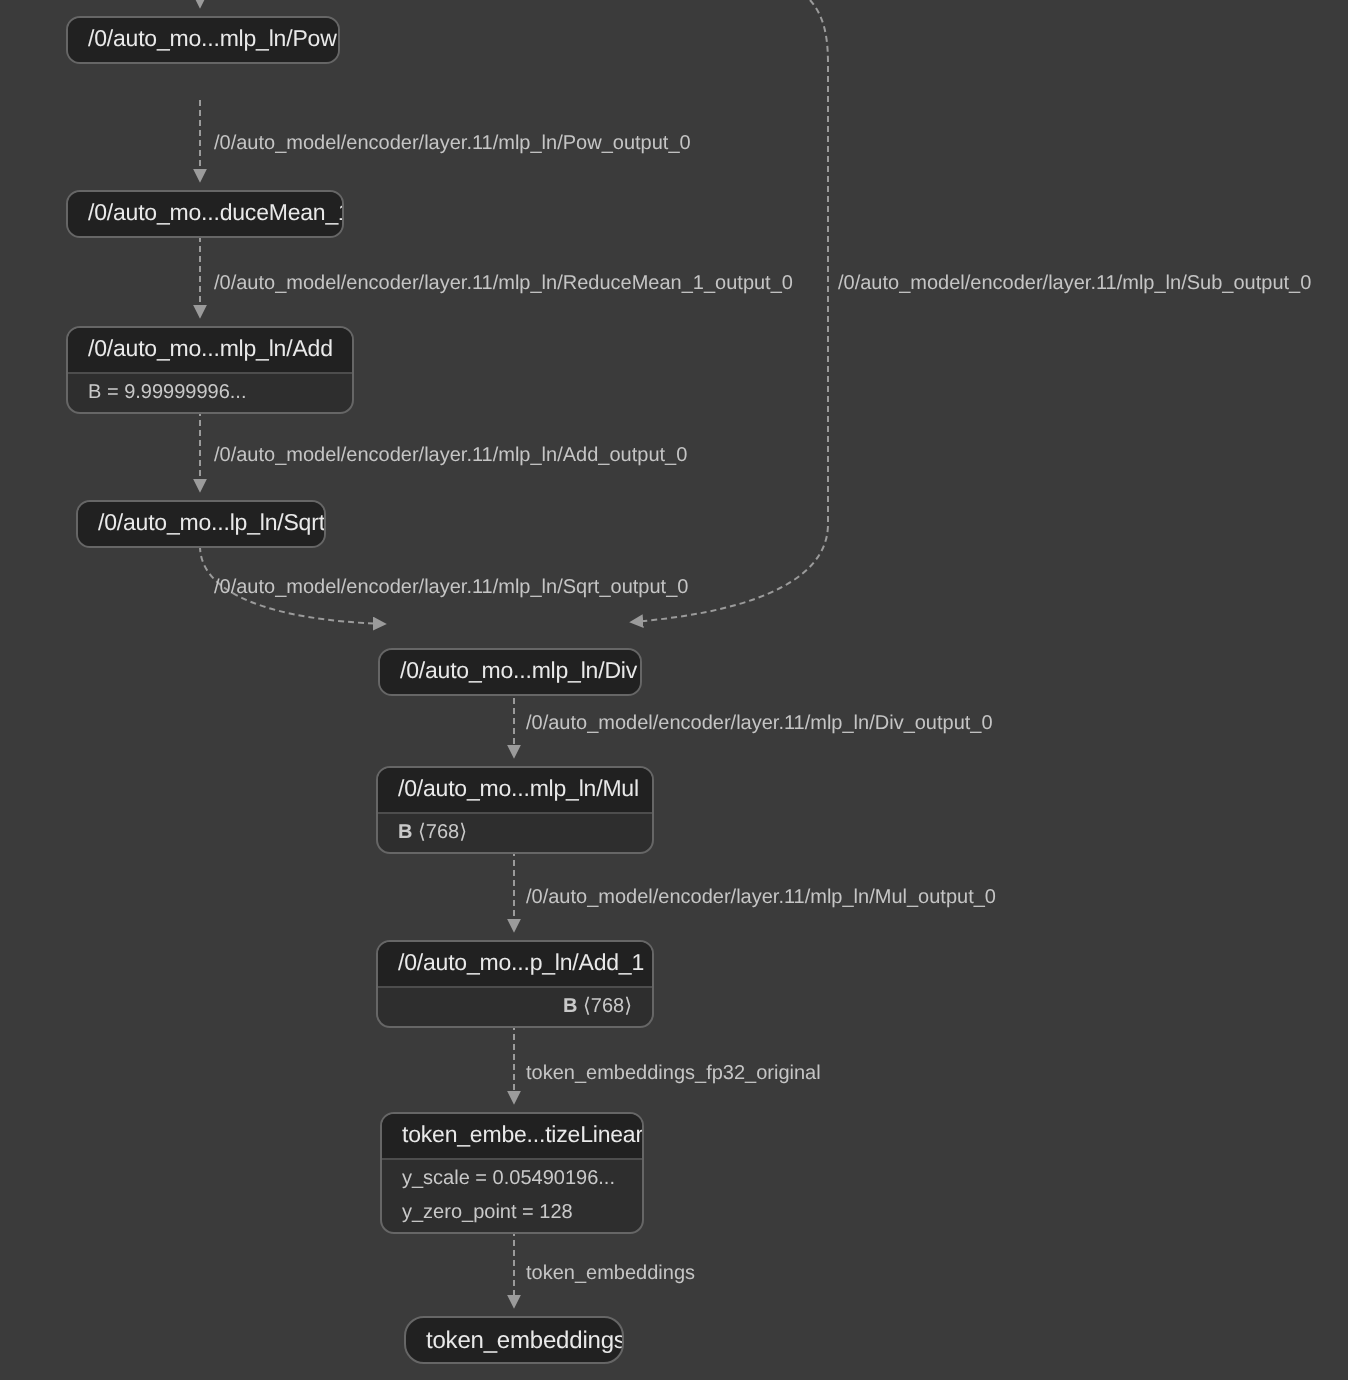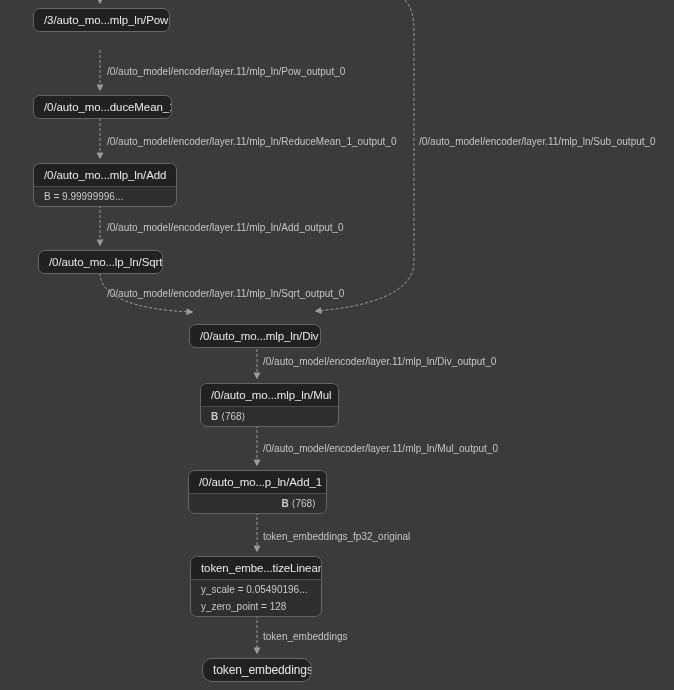--- a/index.html
+++ b/index.html
@@ -61,41 +61,41 @@
       <text x="263" y="364.5" class="edge-label">/0/auto_model/encoder/layer.11/mlp_ln/Div_output_0</text>
       <path d="M 257 425 L 257 465" class="edge-line" marker-end="url(#arrowhead)"></path>
       <text x="263" y="451.5" class="edge-label">/0/auto_model/encoder/layer.11/mlp_ln/Mul_output_0</text>
       <path d="M 257 512 L 257 551" class="edge-line" marker-end="url(#arrowhead)"></path>
       <text x="263" y="539.5" class="edge-label">token_embeddings_fp32_original</text>
       <path d="M 257 615 L 257 653" class="edge-line" marker-end="url(#arrowhead)"></path>
       <text x="263" y="639.5" class="edge-label">token_embeddings</text>
     </svg>
   <div id="node-layer">
       <div class="node" style="left: 33px; top: 8px; width: 137px;">
-    <div class="node-title">/3/auto_mo...mlp_ln/Pow</div>
+    <div class="node-title">/0/auto_mo...mlp_ln/Pow</div>
   </div>
       <div class="node" style="left: 33px; top: 95px; width: 139px;">
     <div class="node-title">/0/auto_mo...duceMean_1</div>
 
   </div>
       <div class="node" style="left: 33px; top: 163px; width: 144px;">
     <div class="node-title">/0/auto_mo...mlp_ln/Add</div>
     <div class="node-attrs">
           <div class="attr-row">B = 9.99999996...</div>
         </div>
   </div>
       <div class="node" style="left: 38px; top: 250px; width: 125px;">
     <div class="node-title">/0/auto_mo...lp_ln/Sqrt</div>
 
   </div>
       <div class="node" style="left: 189px; top: 324px; width: 132px;">
     <div class="node-title">/0/auto_mo...mlp_ln/Div</div>
 
   </div>
-      <div class="node" style="left: 188px; top: 383px; width: 139px; margin-left: 12px;">
+      <div class="node" style="left: 188px; top: 383px; width: 139px;">
     <div class="node-title">/0/auto_mo...mlp_ln/Mul</div>
     <div class="node-attrs">
           <div class="attr-row"><span class="attr-bold">B</span> ⟨768⟩</div>
         </div>
   </div>
       <div class="node" style="left: 188px; top: 470px; width: 139px; text-align: right;">
     <div class="node-title">/0/auto_mo...p_ln/Add_1</div>
     <div class="node-attrs">
           <div class="attr-row"><span class="attr-bold">B</span> ⟨768⟩</div>
         </div>

